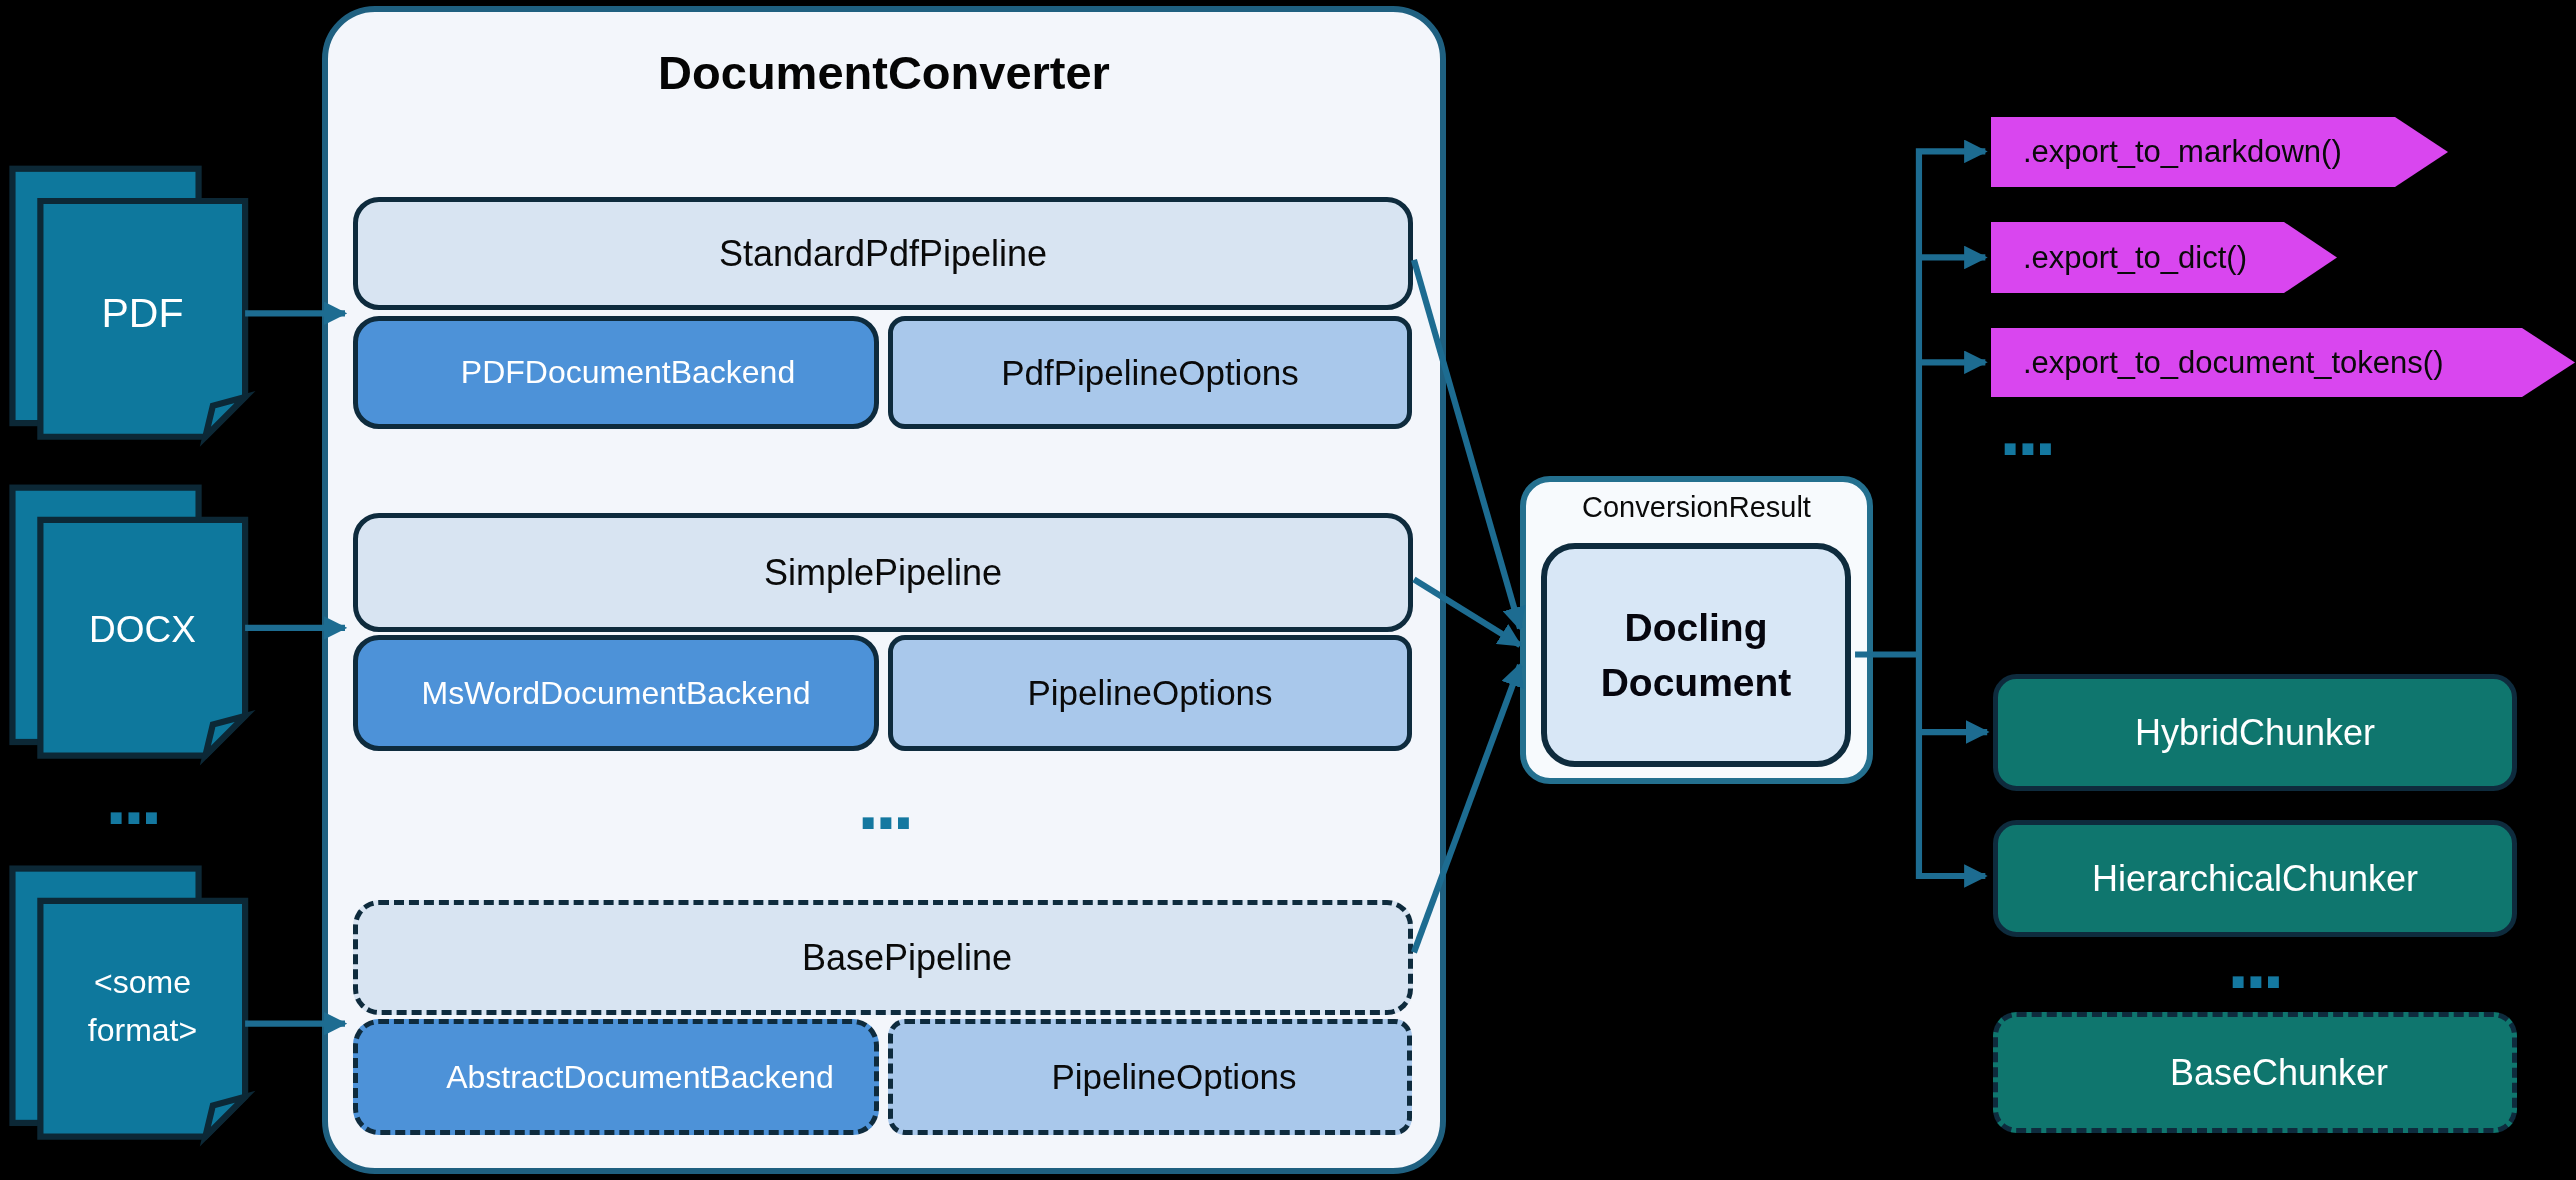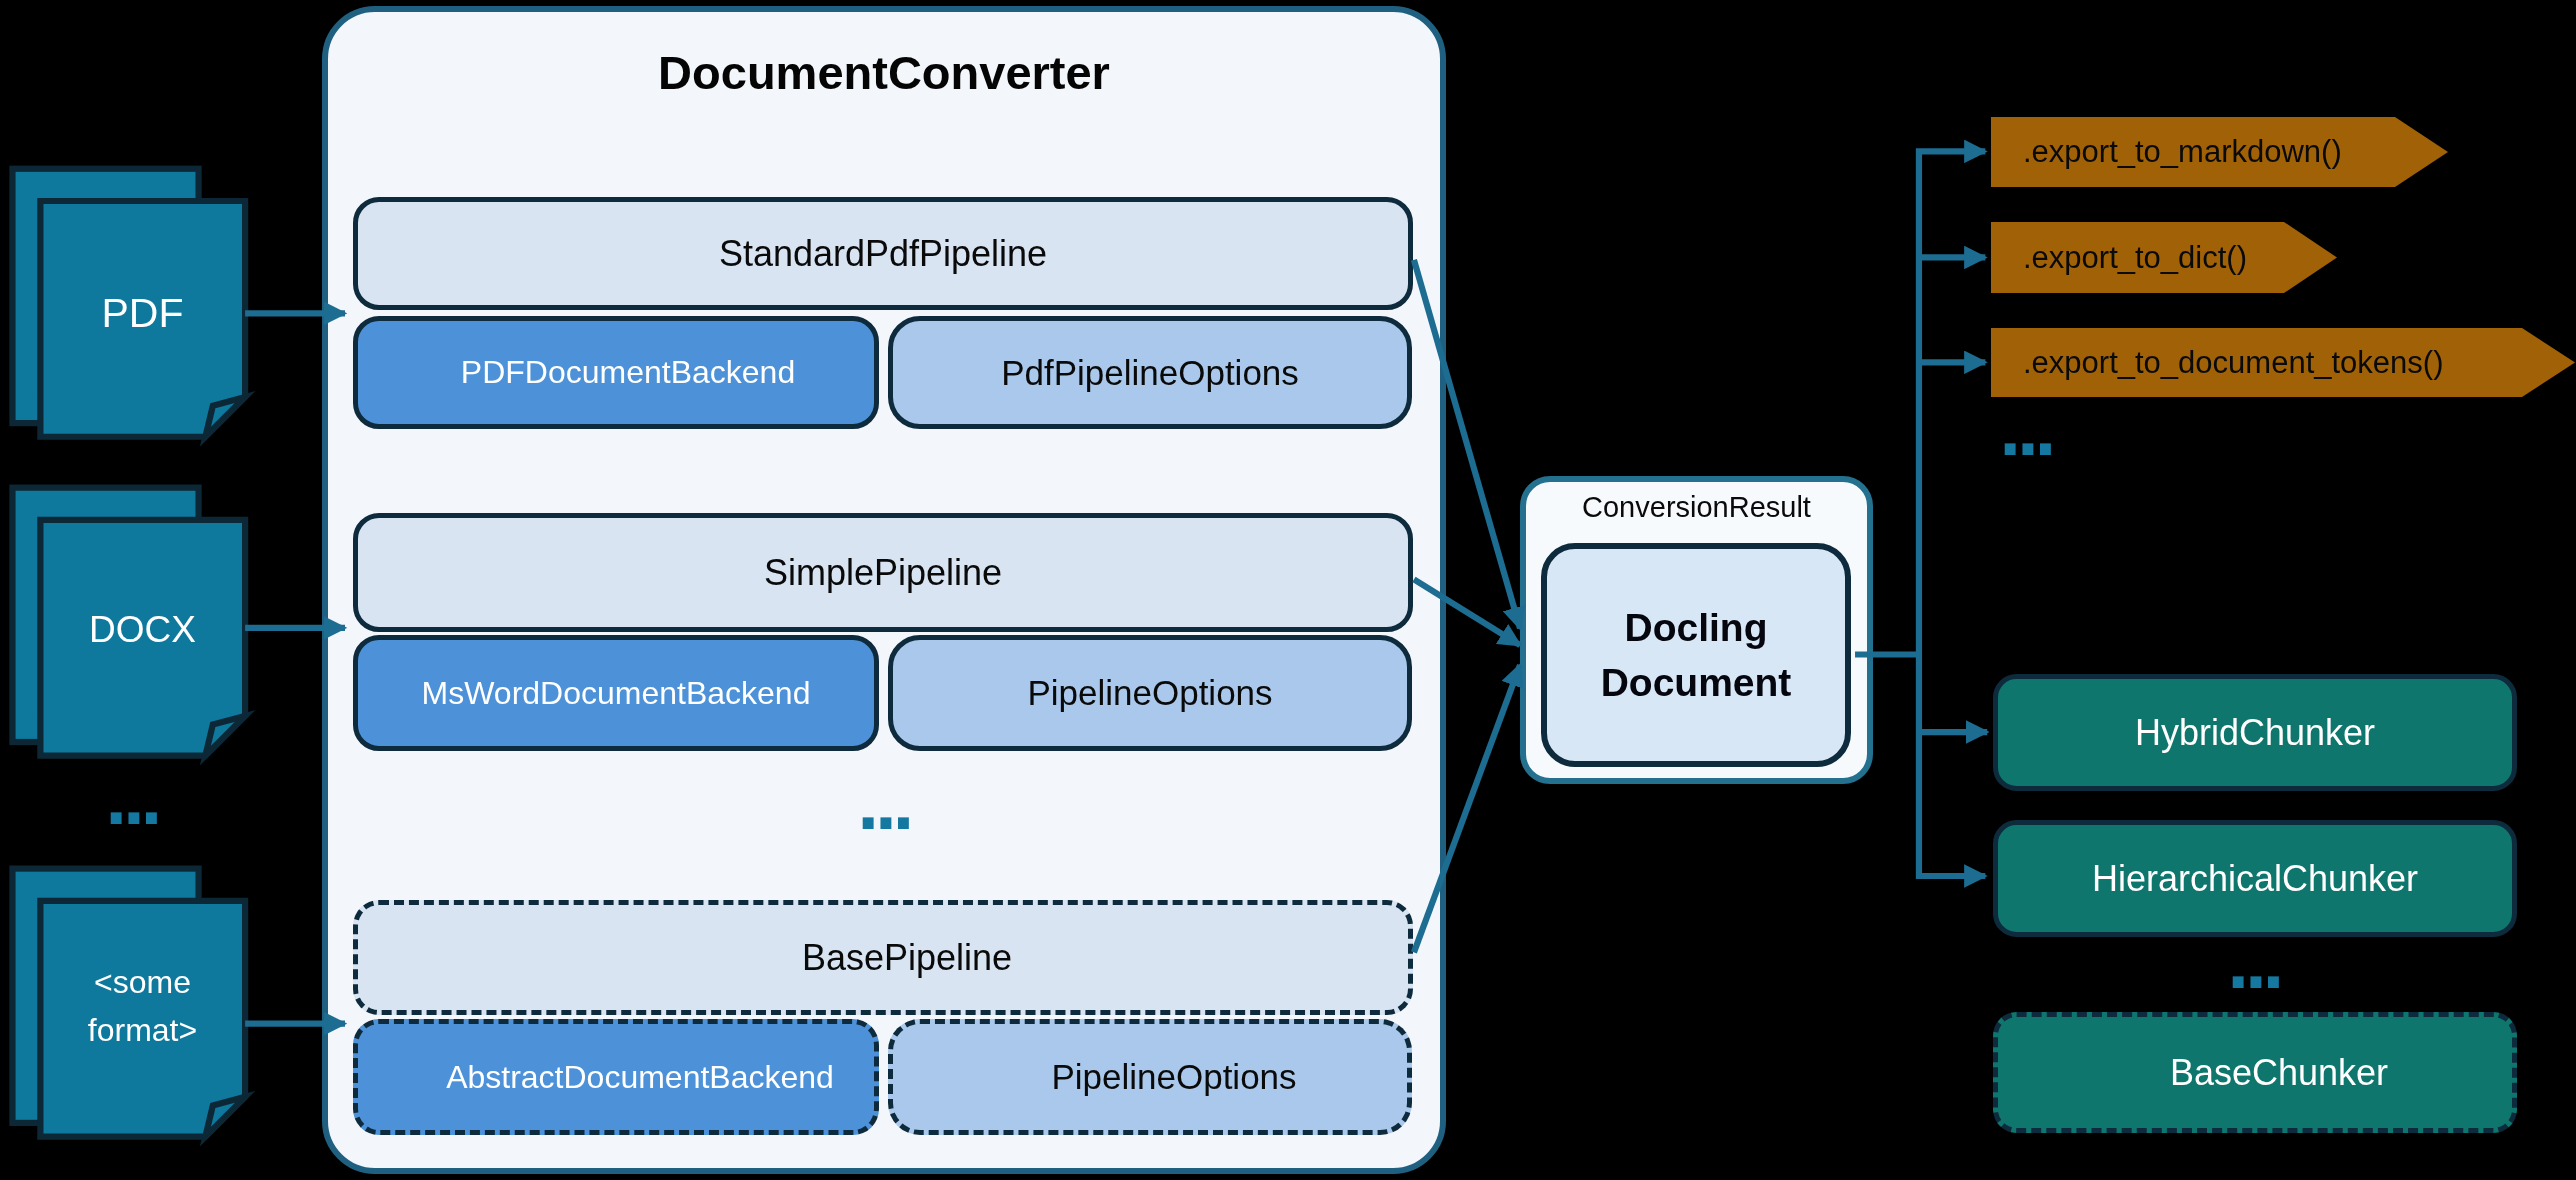--- a/index.html
+++ b/index.html
@@ -11,21 +11,21 @@
   .html-layer{z-index:2;}
   #links{z-index:3;}
 
   
   #outer-box{left:322px;top:6.2px;width:1124px;height:1168px;background:#F3F6FB;border:6.2px solid #1F6080;border-radius:53px;z-index:2;}
   #title{left:322px;top:44px;width:1124px;height:56px;font-size:47px;font-weight:bold;color:#050505;z-index:2;}
 
   
   .bigbox{left:353px;width:1060px;background:#D8E4F2;border:5.6px solid #0E2B3D;border-radius:26px;font-size:36px;color:#0a0a0a;z-index:2;}
   .backend{background:#4D92D8;border:5.6px solid #0E2B3D;border-radius:26px;font-size:32px;color:#fff;z-index:2;}
-  .options{background:#A9C8EB;border:5.6px solid #0E2B3D;border-radius:32px;font-size:35px;color:#0a0a0a;z-index:2;}
+  .options{background:#A9C8EB;border:5.6px solid #0E2B3D;border-radius:17px;font-size:35px;color:#0a0a0a;z-index:2;}
   .dashed{border-style:dashed !important;padding-left:48px;}
 
   #g1-big{top:197px;height:113px;}
   #g1-backend{left:353px;top:316px;width:526px;height:113px;padding-left:24px;}
   #g1-options{left:888px;top:316px;width:524px;height:113px;}
 
   #g2-big{top:513px;height:119px;}
   #g2-backend{left:353px;top:635px;width:526px;height:116px;}
   #g2-options{left:888px;top:635px;width:524px;height:116px;}
 
@@ -33,21 +33,21 @@
   #g3-backend{left:353px;top:1019px;width:526px;height:116px;}
   #g3-options{left:888px;top:1019px;width:524px;height:116px;}
 
   
   #conv-box{left:1520px;top:476px;width:353px;height:308px;background:#F7FAFD;border:6.2px solid #24708F;border-radius:30px;z-index:2;}
   #conv-label{left:1520px;top:489px;width:353px;height:37px;font-size:29px;color:#0a0a0a;z-index:2;}
   #docling-box{left:1541px;top:543px;width:310px;height:224px;background:#D8E7F6;border:6.2px solid #0E2B3D;border-radius:34px;z-index:2;
                font-size:39px;font-weight:bold;color:#06060e;line-height:55px;flex-direction:column;}
 
   
-  .tag{background:#a16207;color:#0a0a0a;font-size:31px;display:flex;align-items:center;padding-left:32px;z-index:2;
+  .tag{background:#d946ef;color:#0a0a0a;font-size:31px;display:flex;align-items:center;padding-left:32px;z-index:2;
        clip-path:polygon(0 0, calc(100% - 53px) 0, 100% 50%, calc(100% - 53px) 100%, 0 100%);}
   #tag1{left:1991px;top:117px;width:457px;height:70px;}
   #tag2{left:1991px;top:222px;width:346px;height:71px;}
   #tag3{left:1991px;top:328px;width:584px;height:69px;}
 
   
   .chunker{left:1993px;width:524px;background:#0f766e;border:5.6px solid #0E2B3D;border-radius:23.6px;font-size:36px;color:#fff;z-index:2;}
   #chunker-hybrid{top:674px;height:117px;}
   #chunker-hier{top:820px;height:117px;}
   #chunker-base{top:1012px;height:121px;}

